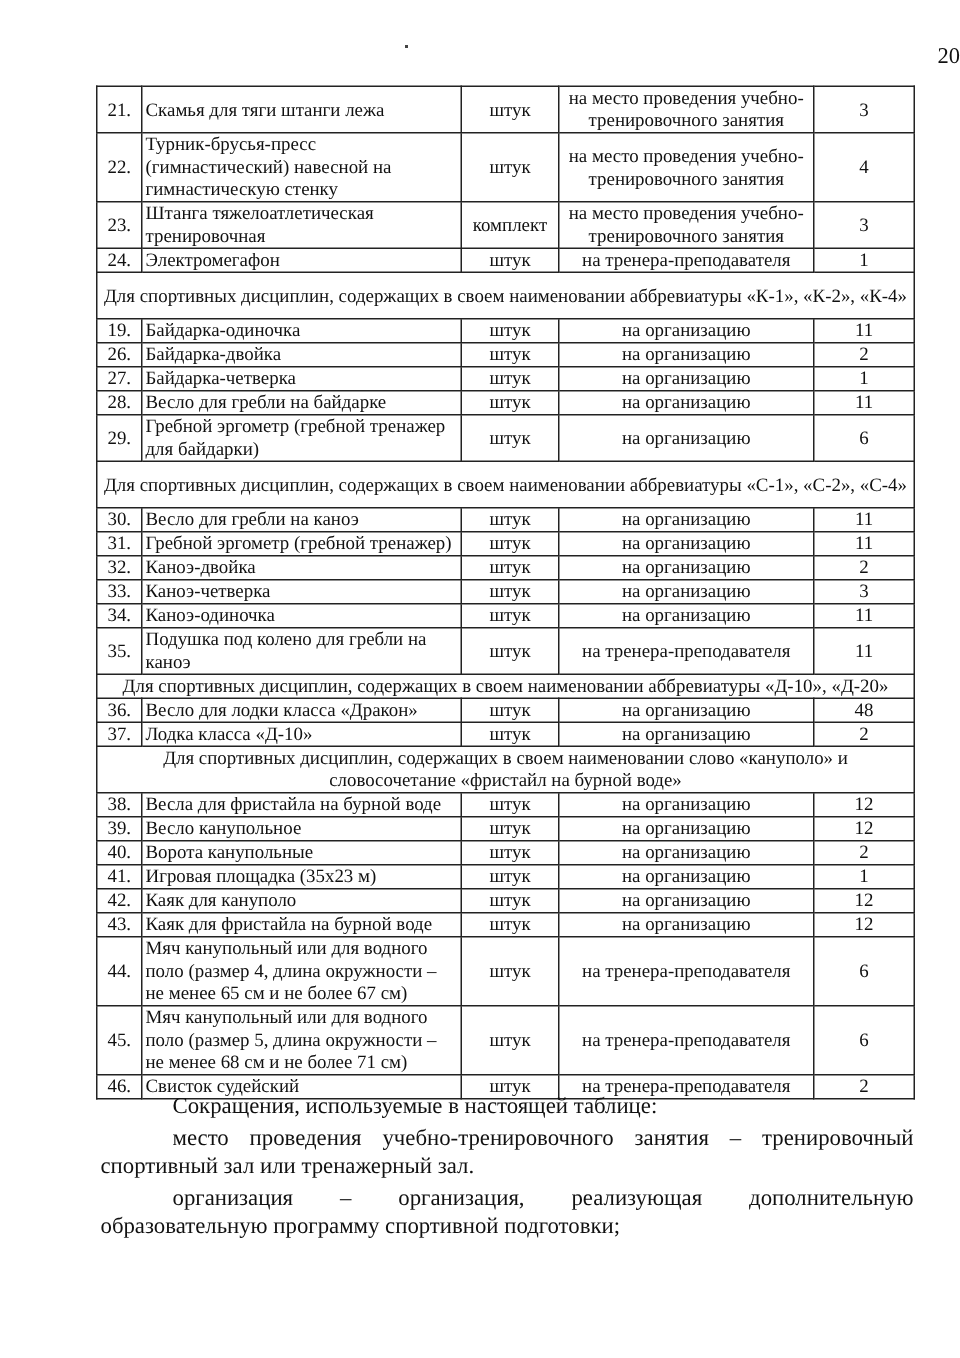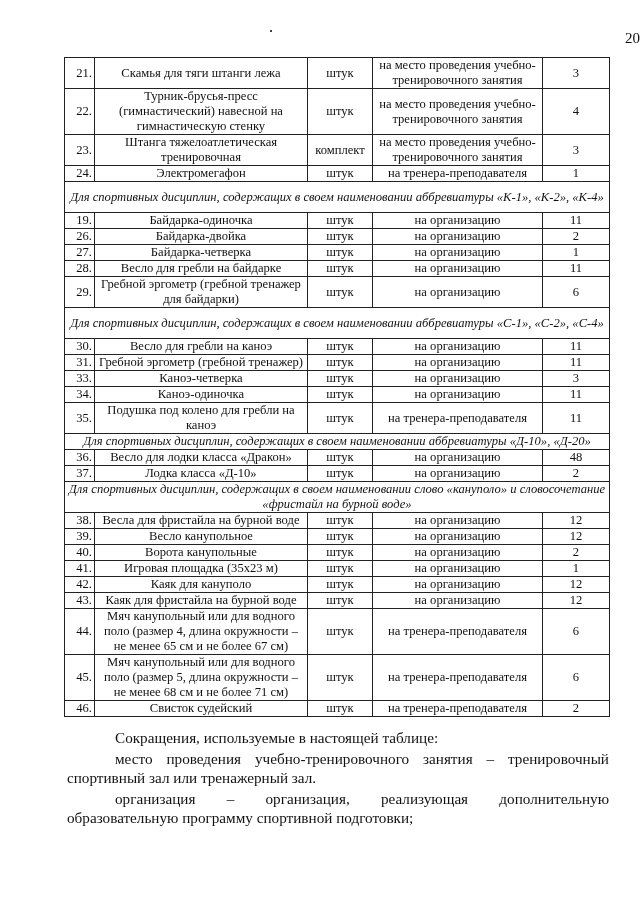--- a/index.html
+++ b/index.html
@@ -3,26 +3,26 @@
 <meta charset="utf-8">
 <style>
   html, body { margin:0; padding:0; background:#fff; }
   body { width:640px; height:905px; position:relative; overflow:hidden;
          font-family:"Liberation Serif", "DejaVu Serif", serif; color:#111; }
   .page-number { position:absolute; top:30px; left:0; width:640px; text-align:right; font-size:15px; }
   .speck { position:absolute; top:30px; left:270px; width:2px; height:2px; background:#444; }
   table.equip { position:absolute; top:57px; left:64px; width:546px; border-collapse:collapse;
                 table-layout:fixed; font-size:12.6px; line-height:15px; }
   table.equip td { border:1px solid #222; padding:0 2px; vertical-align:middle; }
-  td.num { width:25px; text-align:right; padding-left:3px; }
-  td.name { width:208px; text-align:center; padding-left:2px; }
+  td.num { width:25px; text-align:center; padding-left:3px; }
+  td.name { width:208px; text-align:left; padding-left:2px; }
   td.unit { width:60px; text-align:center; }
   td.dest { width:165px; text-align:center; }
   td.qty  { text-align:center; }
-  td.section { text-align:center; padding:0 4px;font-style:italic; }
+  td.section { text-align:center; padding:0 4px; }
   .notes { position:absolute; top:726px; left:65px; width:546px; font-size:15.2px; line-height:19px; }
   .notes p { margin:2px; text-align:justify; }
   .notes .indent { text-indent:48px; }
 </style>
 </head>
 <body>
 
 <div class="page-number">20</div>
 <div class="speck"></div>
 
@@ -105,20 +105,27 @@
         <td class="qty">11</td>
       </tr>
       <tr style="height: 15px;">
         <td class="num">31.</td>
         <td class="name">Гребной эргометр (гребной тренажер)</td>
         <td class="unit">штук</td>
         <td class="dest">на организацию</td>
         <td class="qty">11</td>
       </tr>
       <tr style="height: 15px;">
+        <td class="num">32.</td>
+        <td class="name">Каноэ-двойка</td>
+        <td class="unit">штук</td>
+        <td class="dest">на организацию</td>
+        <td class="qty">2</td>
+      </tr>
+      <tr style="height: 15px;">
         <td class="num">33.</td>
         <td class="name">Каноэ-четверка</td>
         <td class="unit">штук</td>
         <td class="dest">на организацию</td>
         <td class="qty">3</td>
       </tr>
       <tr style="height: 15px;">
         <td class="num">34.</td>
         <td class="name">Каноэ-одиночка</td>
         <td class="unit">штук</td>

